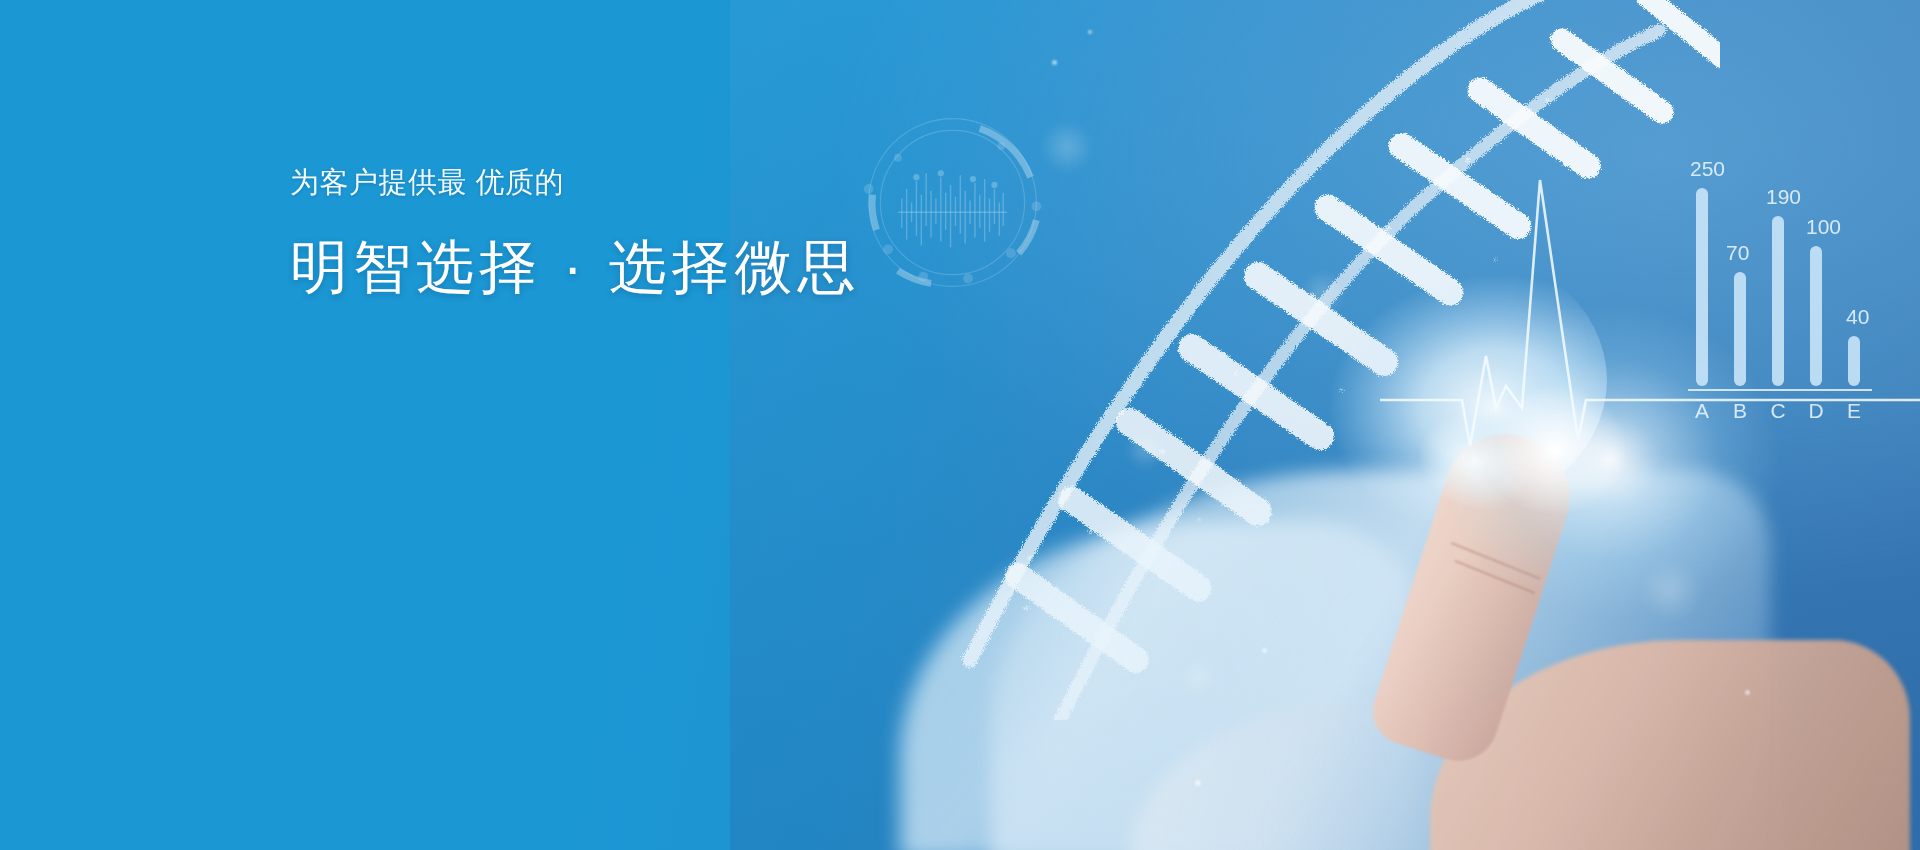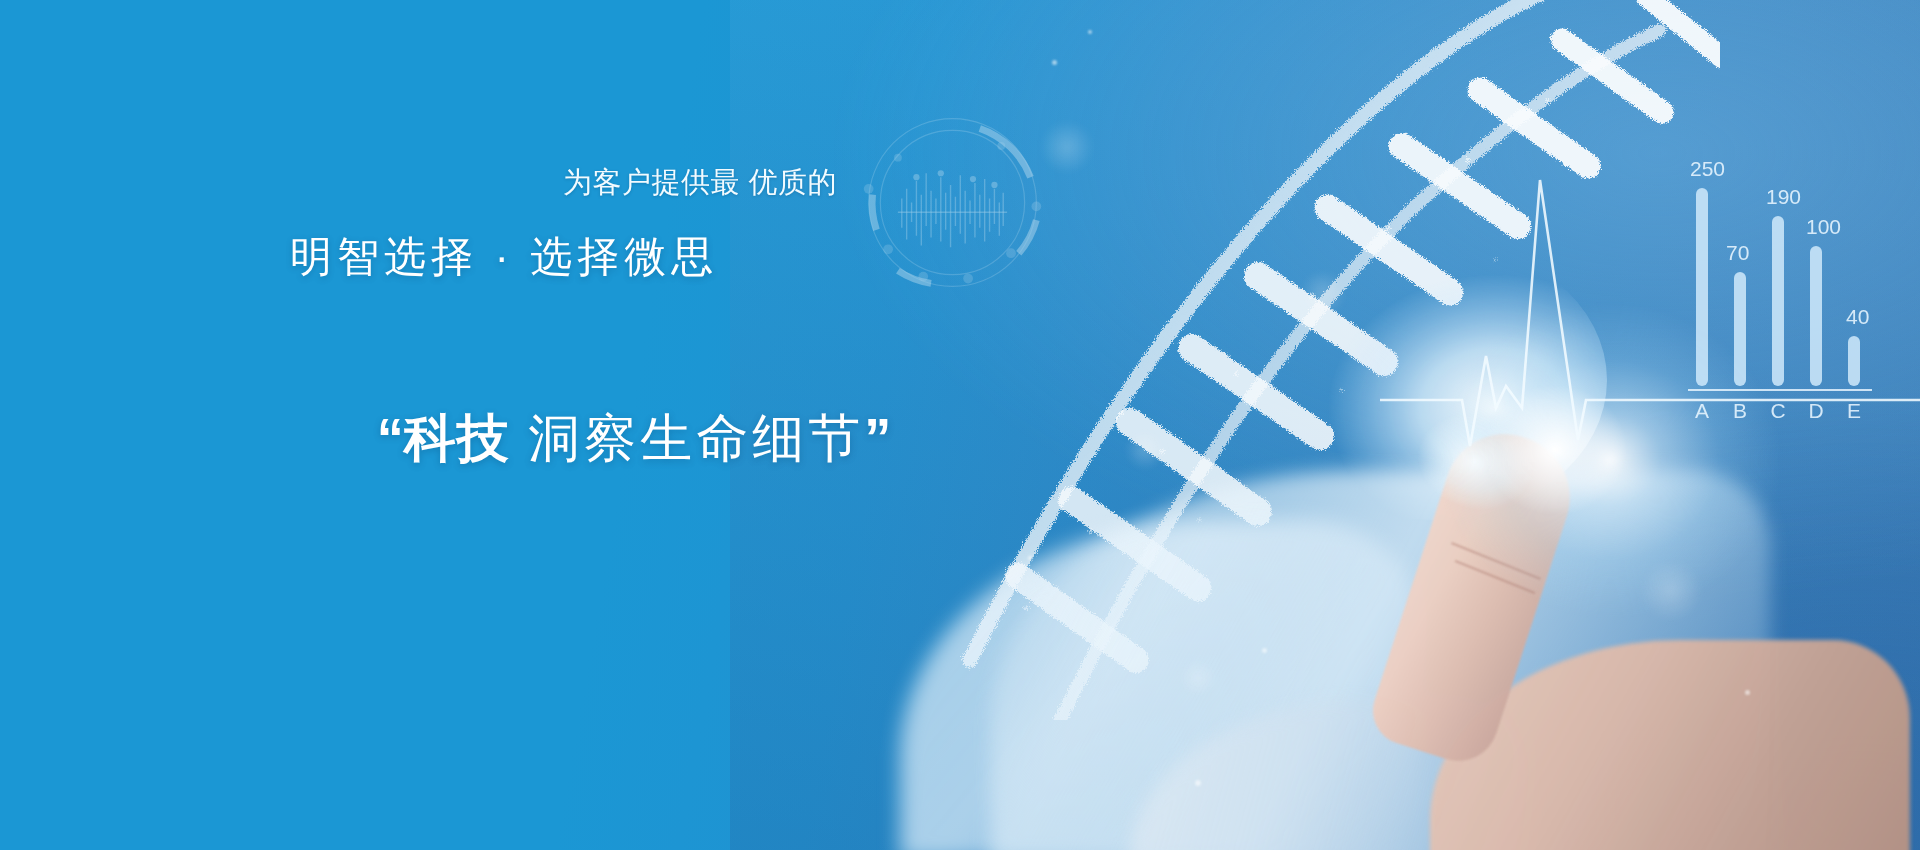--- a/index.html
+++ b/index.html
@@ -118,27 +118,27 @@
           background:radial-gradient(closest-side, rgba(255,255,255,.22), rgba(255,255,255,0));
           filter:blur(3px); }
 
   
   .copy{
     position:absolute; left:290px; top:160px; width:820px; z-index:8;
     color:#ffffff;
   }
   .subhead{
     font-size:29px; line-height:1.52; font-weight:400; letter-spacing:.5px;
-    color:#f2fbff; text-shadow:0 1px 3px rgba(8,60,105,.28);text-align:center;
+    color:#f2fbff; text-shadow:0 1px 3px rgba(8,60,105,.28);
   }
   .subhead .ln{ display:block; white-space:pre; }
 
   .headline{
     margin-top:28px;
-    font-size:42px; font-weight:400; letter-spacing:5px; line-height:1.2;
+    font-size:58px; font-weight:400; letter-spacing:5px; line-height:1.2;
     color:#ffffff; white-space:pre;
     text-shadow:0 2px 6px rgba(8,60,105,.30);
   }
 
   .viewmore{
     margin-top:55px; display:flex; align-items:center; gap:26px;
     width:max-content; cursor:pointer;
   }
   .viewmore .label{
     font-size:14.5px; letter-spacing:2.4px; font-weight:400; color:#eaf7ff;
@@ -328,18 +328,15 @@
 
   <div class="copy">
 
     <div class="subhead">
       <span class="ln">为客户提供最 优质的</span>
     </div>
 
     <div class="headline">明智选择 · 选择微思</div>
 
 
-    <div class="quote">
-      <span class="mark">“</span><span class="strong">科技</span><span class="light"> 洞察生命细节</span><span class="mark">”</span>
-    </div>
 
   </div>
 </div>
 
 </body></html>

